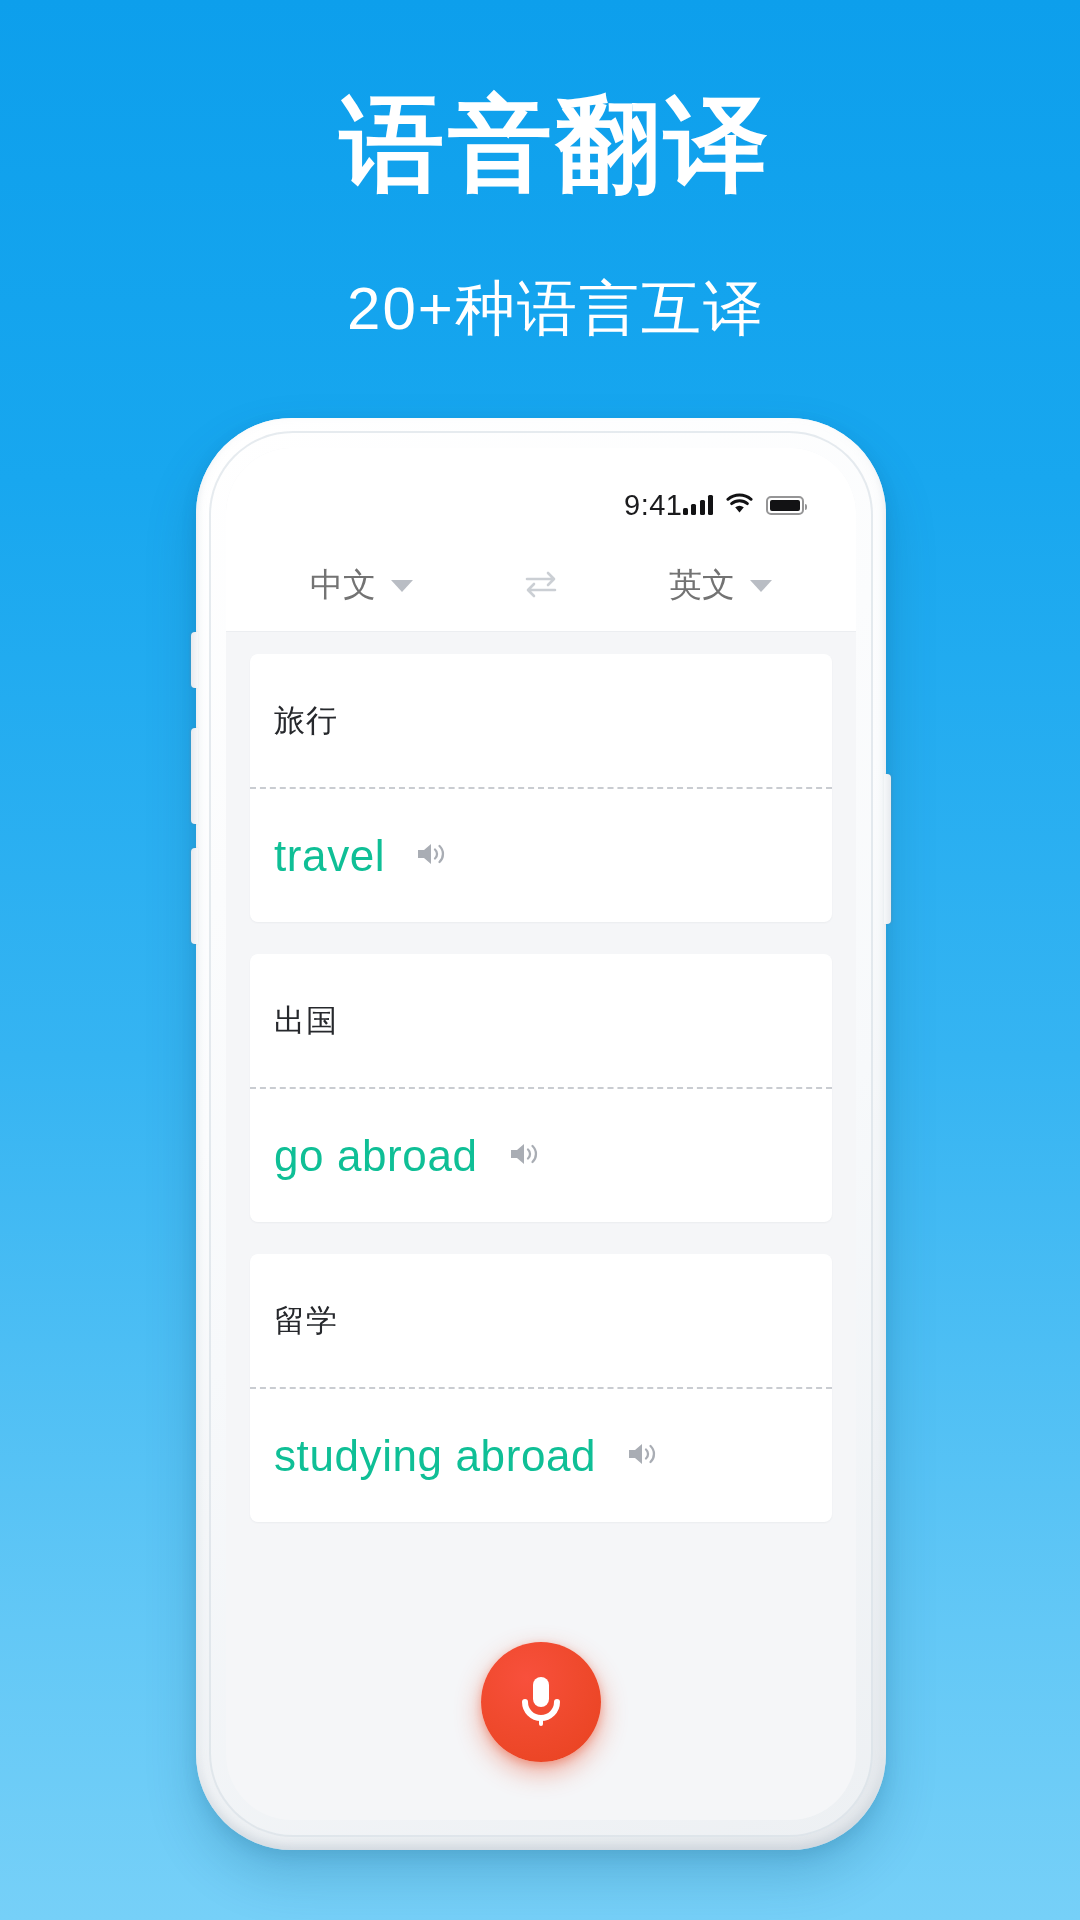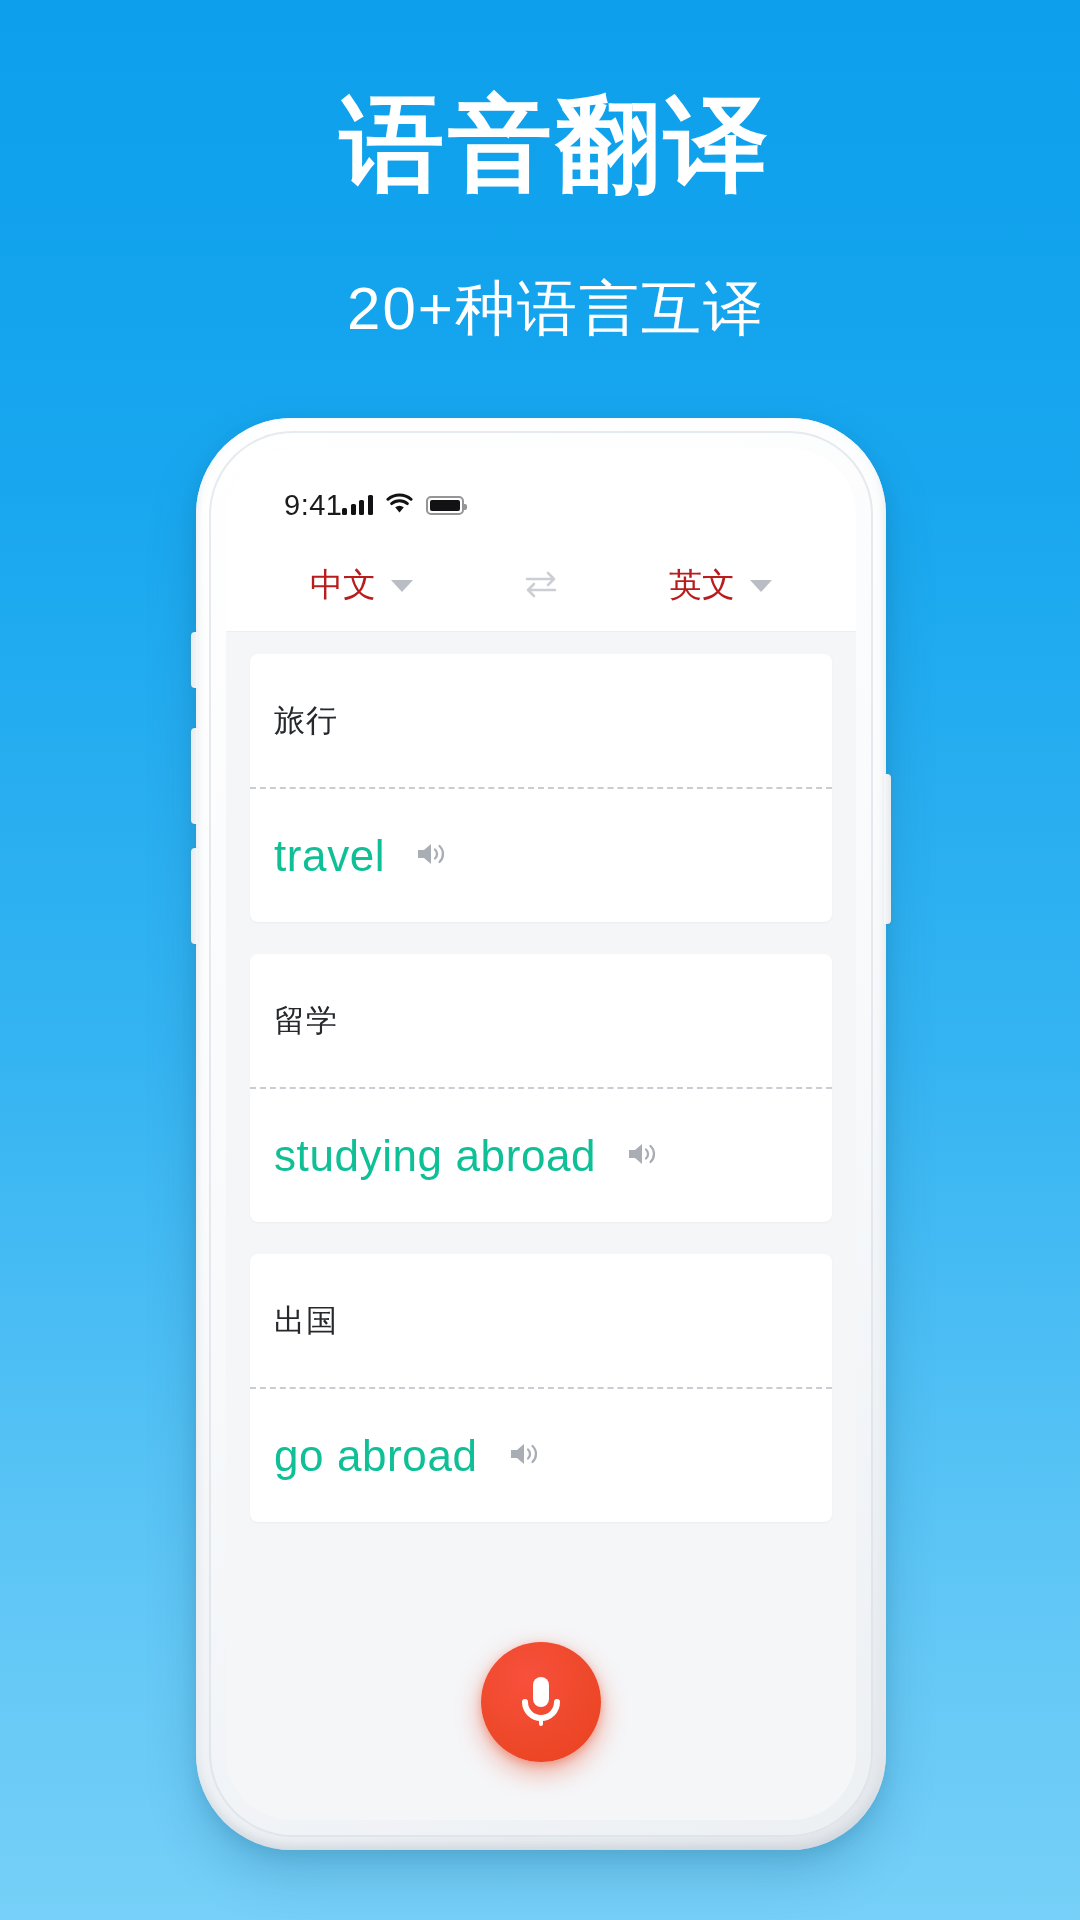--- a/index.html
+++ b/index.html
@@ -84,21 +84,21 @@
     box-shadow:1px 0 2px rgba(120,135,150,0.30);
   }
 
   
   .statusbar {
     position:relative;
     height:92px;
     background:#ffffff;
     display:flex;
     align-items:center;
-    justify-content:flex-start;
+    justify-content:flex-end;
     padding:22px 52px 0 58px;
   }
   .status-time {
     font-size:29px;
     color:#1b1b1d;
     font-weight:500;
     letter-spacing:0.5px;
   }
   .status-icons { display:flex; align-items:center; gap:13px; }
 
@@ -127,21 +127,21 @@
   .lang-bar {
     background:#ffffff;
     height:92px;
     display:flex;
     align-items:center;
     justify-content:space-between;
     padding:0 84px;
     border-bottom:1px solid #eceef1;
   }
   .lang-chip { display:flex; align-items:center; gap:15px; }
-  .lang-label { font-size:33px; color:#b91c1c; }
+  .lang-label { font-size:33px; color:#737373; }
   .caret {
     width:0;height:0;
     border-left:11px solid transparent;
     border-right:11px solid transparent;
     border-top:12px solid #b9bdc4;
   }
   .swap-icon { width:38px; height:30px; opacity:.85; }
 
   
   .cards { padding:22px 24px 0 24px; }
@@ -248,52 +248,52 @@
               <path d="M3 11 H9 L16 5 V25 L9 19 H3 Z" fill="#a9adb4"></path>
               <path d="M20 10.5 a6 6 0 0 1 0 9" stroke="#a9adb4" stroke-width="2.3" fill="none" stroke-linecap="round"></path>
               <path d="M24.5 7 a11 11 0 0 1 0 16" stroke="#a9adb4" stroke-width="2.3" fill="none" stroke-linecap="round"></path>
             </svg>
           </span>
         </div>
       </div>
 
       <div class="card">
         <div class="card-row">
+          <span class="src-text">出国</span>
+        </div>
+        <div class="divider"></div>
+        <div class="card-row dst-row">
+          <span class="dst-text">go abroad</span>
+          <span>
+            <svg class="speaker" viewBox="0 0 34 30">
+              <path d="M3 11 H9 L16 5 V25 L9 19 H3 Z" fill="#a9adb4"></path>
+              <path d="M20 10.5 a6 6 0 0 1 0 9" stroke="#a9adb4" stroke-width="2.3" fill="none" stroke-linecap="round"></path>
+              <path d="M24.5 7 a11 11 0 0 1 0 16" stroke="#a9adb4" stroke-width="2.3" fill="none" stroke-linecap="round"></path>
+            </svg>
+          </span>
+        </div>
+      </div>
+
+      <div class="card">
+        <div class="card-row">
           <span class="src-text">留学</span>
         </div>
         <div class="divider"></div>
         <div class="card-row dst-row">
           <span class="dst-text">studying abroad</span>
           <span>
             <svg class="speaker" viewBox="0 0 34 30">
               <path d="M3 11 H9 L16 5 V25 L9 19 H3 Z" fill="#a9adb4"></path>
               <path d="M20 10.5 a6 6 0 0 1 0 9" stroke="#a9adb4" stroke-width="2.3" fill="none" stroke-linecap="round"></path>
               <path d="M24.5 7 a11 11 0 0 1 0 16" stroke="#a9adb4" stroke-width="2.3" fill="none" stroke-linecap="round"></path>
             </svg>
           </span>
         </div>
       </div>
 
-      <div class="card">
-        <div class="card-row">
-          <span class="src-text">出国</span>
-        </div>
-        <div class="divider"></div>
-        <div class="card-row dst-row">
-          <span class="dst-text">go abroad</span>
-          <span>
-            <svg class="speaker" viewBox="0 0 34 30">
-              <path d="M3 11 H9 L16 5 V25 L9 19 H3 Z" fill="#a9adb4"></path>
-              <path d="M20 10.5 a6 6 0 0 1 0 9" stroke="#a9adb4" stroke-width="2.3" fill="none" stroke-linecap="round"></path>
-              <path d="M24.5 7 a11 11 0 0 1 0 16" stroke="#a9adb4" stroke-width="2.3" fill="none" stroke-linecap="round"></path>
-            </svg>
-          </span>
-        </div>
-      </div>
-
     </div>
 
     <div class="mic-wrap">
       <div class="mic-btn">
         <svg class="mic-glyph" viewBox="0 0 52 62">
           <rect x="18" y="6" width="16" height="30" rx="8" fill="#ffffff"></rect>
           <path d="M10 31 a16 16 0 0 0 32 0" stroke="#ffffff" stroke-width="6" fill="none" stroke-linecap="round"></path>
           <rect x="24" y="46" width="4" height="9" rx="2" fill="#ffffff"></rect>
         </svg>
       </div>

